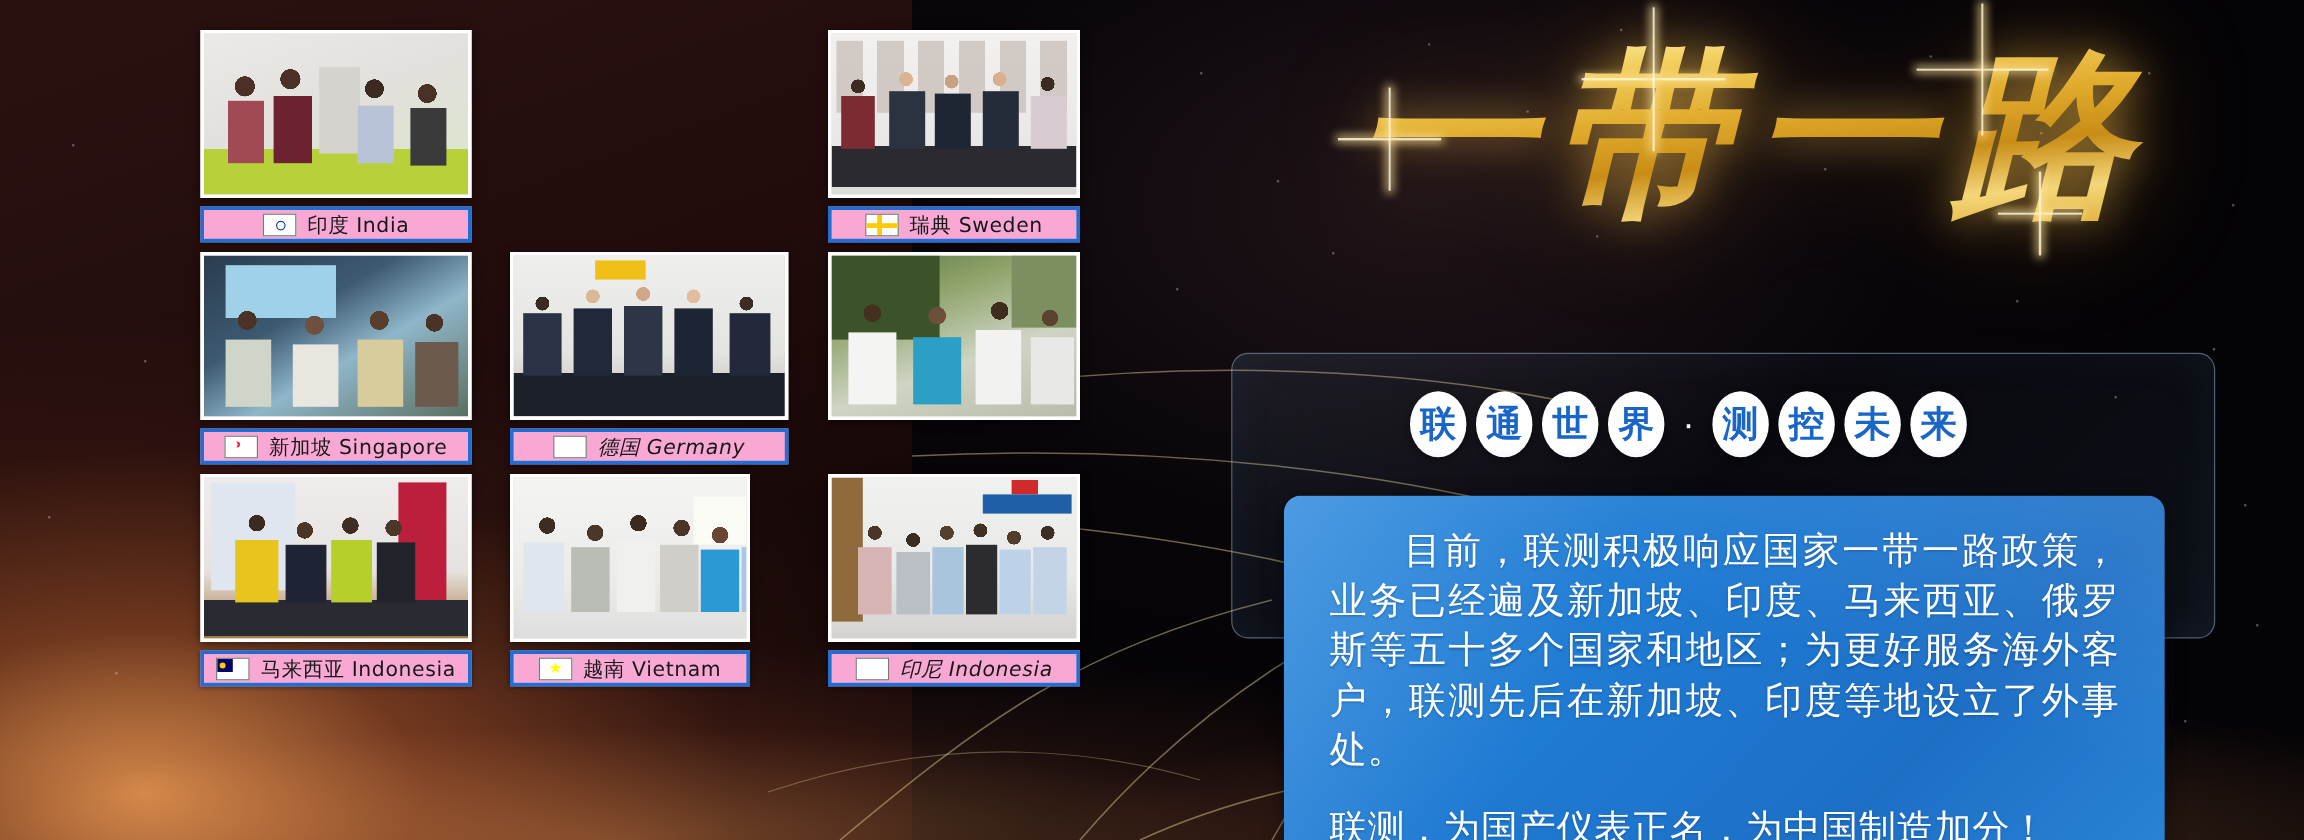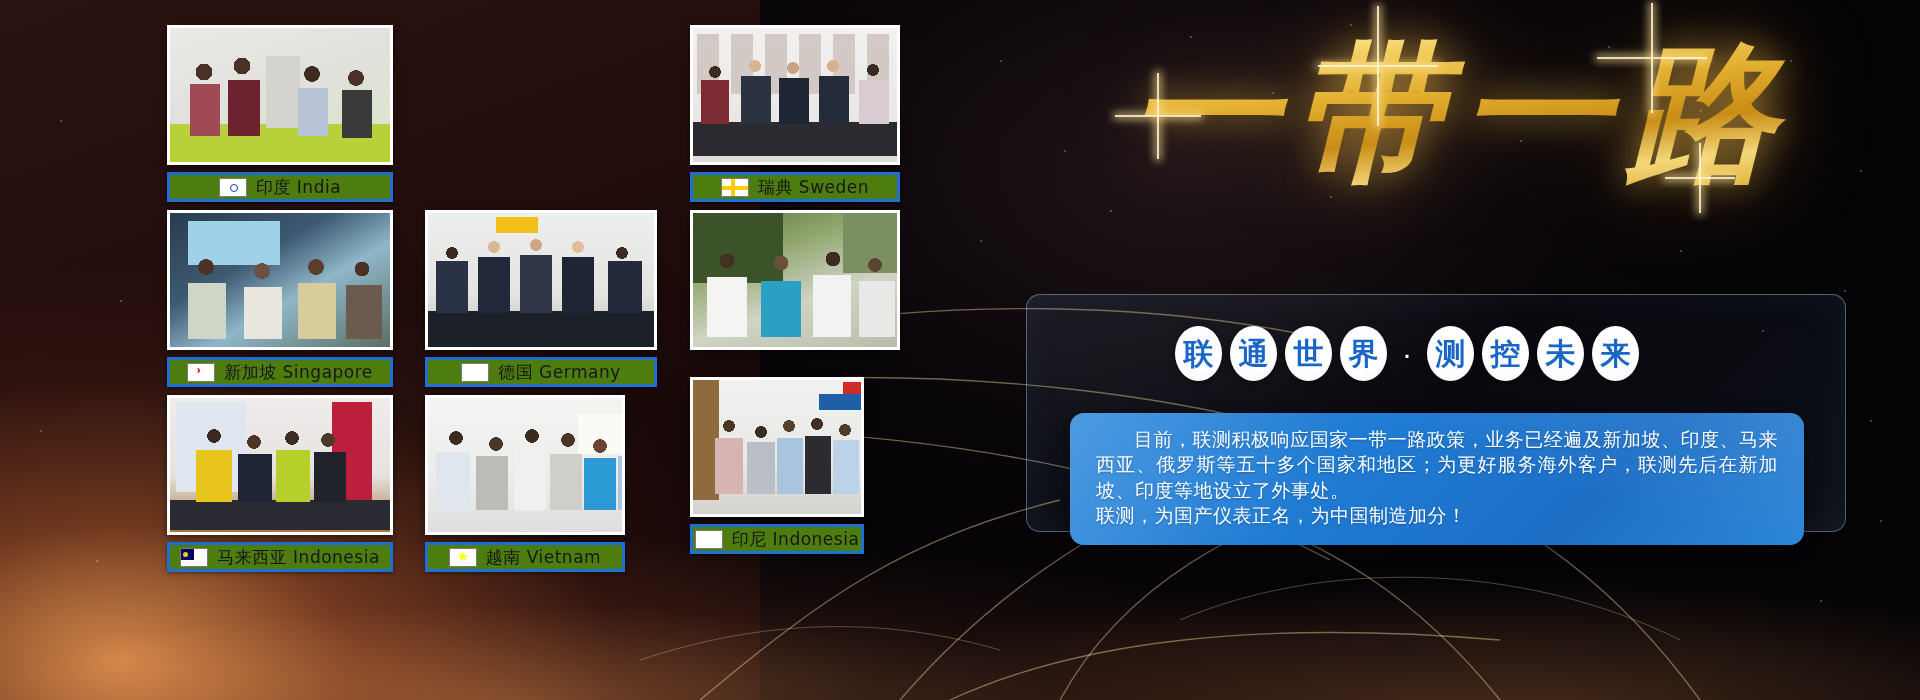--- a/index.html
+++ b/index.html
@@ -44,21 +44,21 @@
   .cell{position:absolute;}
   .photo{
     position:relative;width:100%;box-sizing:border-box;
     border:3px solid #ffffff;
     box-shadow:0 2px 7px rgba(0,0,0,.55);
     overflow:hidden;background:#cfcfcf;
   }
   .photo .scene{position:absolute;inset:0;}
   .caption{
     margin-top:7px;height:30px;box-sizing:border-box;
-    background:#4d7c0f;border:3px solid #1f6fd4;
+    background:#f9a8d4;border:3px solid #1f6fd4;
     display:flex;align-items:center;justify-content:center;gap:9px;
     box-shadow:0 1px 4px rgba(0,0,0,.5);
   }
   .caption .flag{
     width:28px;height:19px;flex:0 0 auto;border:1px solid #7a7a7a;box-sizing:border-box;
     position:relative;overflow:hidden;background:#fff;
   }
   .caption .cap-text{
     font-size:17px;color:#17171a;letter-spacing:.5px;white-space:nowrap;
     font-family:"DejaVu Sans","Liberation Sans",sans-serif;
@@ -131,21 +131,21 @@
     background:
       linear-gradient(118deg, rgba(255,255,255,.14) 0%, rgba(255,255,255,0) 34%),
       linear-gradient(200deg, rgba(255,255,255,.10) 0%, rgba(255,255,255,0) 40%),
       linear-gradient(135deg,#2f8bdd 0%,#1f7ad2 40%,#1d6fc6 70%,#2a85d8 100%);
     box-shadow:0 4px 16px rgba(0,0,0,.5);
     padding:14px 26px 16px 26px;box-sizing:border-box;
     display:flex;flex-direction:column;justify-content:flex-start;
     height:auto;min-height:98px;
   }
   .text-card p{
-    margin:0;color:#ffffff;font-size:19px;line-height:1.34;
+    margin:12px;color:#ffffff;font-size:31px;line-height:1.34;
     letter-spacing:.5px;text-align:justify;
     font-family:"DejaVu Sans","Liberation Sans",sans-serif;
     text-shadow:0 1px 2px rgba(0,40,80,.35);
   }
   .text-card p.indent{text-indent:2em;}
   .text-card p.center{text-align:left;text-indent:0;}
 </style>
 </head>
 <body>
 
@@ -264,21 +264,21 @@
           linear-gradient(#e8e6de 0 0) 74px 74px/38px 52px no-repeat,
           linear-gradient(#d8cc9c 0 0) 128px 70px/38px 56px no-repeat,
           linear-gradient(#6d5a4e 0 0) 176px 72px/36px 54px no-repeat"></div>
       </div>
       <div class="caption">
         <span class="flag f-singapore"></span>
         <span class="cap-text">新加坡 Singapore</span>
       </div>
     </div>
 
-    <div class="cell" style="left:258px;top:185px;width:232px;">
+    <div class="cell" style="left:258px;top:185px;width:232px;font-style:italic;">
       <div class="photo" style="height:140px">
         <div class="scene" style="background:linear-gradient(#eeeeec 0%,#e4e4e1 60%,#bdbcb8 100%)"></div>
         <div class="scene" style="background:linear-gradient(#f0c018 0 0) 68px 4px/42px 16px no-repeat"></div>
         <div class="scene" style="background:
           radial-gradient(circle 11px at 24px 40px,#3a2a22 0 52%,transparent 53%),
           radial-gradient(circle 11px at 66px 34px,#d9b897 0 52%,transparent 53%),
           radial-gradient(circle 11px at 108px 32px,#cfa888 0 52%,transparent 53%),
           radial-gradient(circle 11px at 150px 34px,#e0bd9c 0 52%,transparent 53%),
           radial-gradient(circle 11px at 194px 40px,#3c2c23 0 52%,transparent 53%)"></div>
         <div class="scene" style="background:
@@ -352,21 +352,21 @@
           linear-gradient(#cfcec8 0 0) 122px 56px/32px 56px no-repeat,
           linear-gradient(#2b9ad4 0 0) 156px 60px/32px 52px no-repeat,
           linear-gradient(#a9c6e2 0 0) 190px 58px/34px 54px no-repeat"></div>
       </div>
       <div class="caption">
         <span class="flag f-vietnam"></span>
         <span class="cap-text">越南 Vietnam</span>
       </div>
     </div>
 
-    <div class="cell" style="left:523px;top:352px;width:174px;">
+    <div class="cell" style="left:523px;top:370px;width:210px;font-style:italic;">
       <div class="photo" style="height:140px">
         <div class="scene" style="background:linear-gradient(#f1f1ef 0%,#e8e8e6 62%,#d4d2ce 100%)"></div>
         <div class="scene" style="background:linear-gradient(#8f6a3c 0 0) 0 0/26px 120px no-repeat, linear-gradient(#1f5fa8 0 0) 126px 14px/74px 16px no-repeat, linear-gradient(#cf2b2b 0 0) 150px 2px/22px 12px no-repeat"></div>
         <div class="scene" style="background:
           radial-gradient(circle 11px at 36px 46px,#4a3526 0 52%,transparent 53%),
           radial-gradient(circle 11px at 68px 52px,#3c2b1f 0 52%,transparent 53%),
           radial-gradient(circle 11px at 96px 46px,#55402e 0 52%,transparent 53%),
           radial-gradient(circle 11px at 124px 44px,#402f22 0 52%,transparent 53%),
           radial-gradient(circle 11px at 152px 50px,#523d2c 0 52%,transparent 53%),
           radial-gradient(circle 11px at 180px 46px,#3e2d21 0 52%,transparent 53%)"></div>

